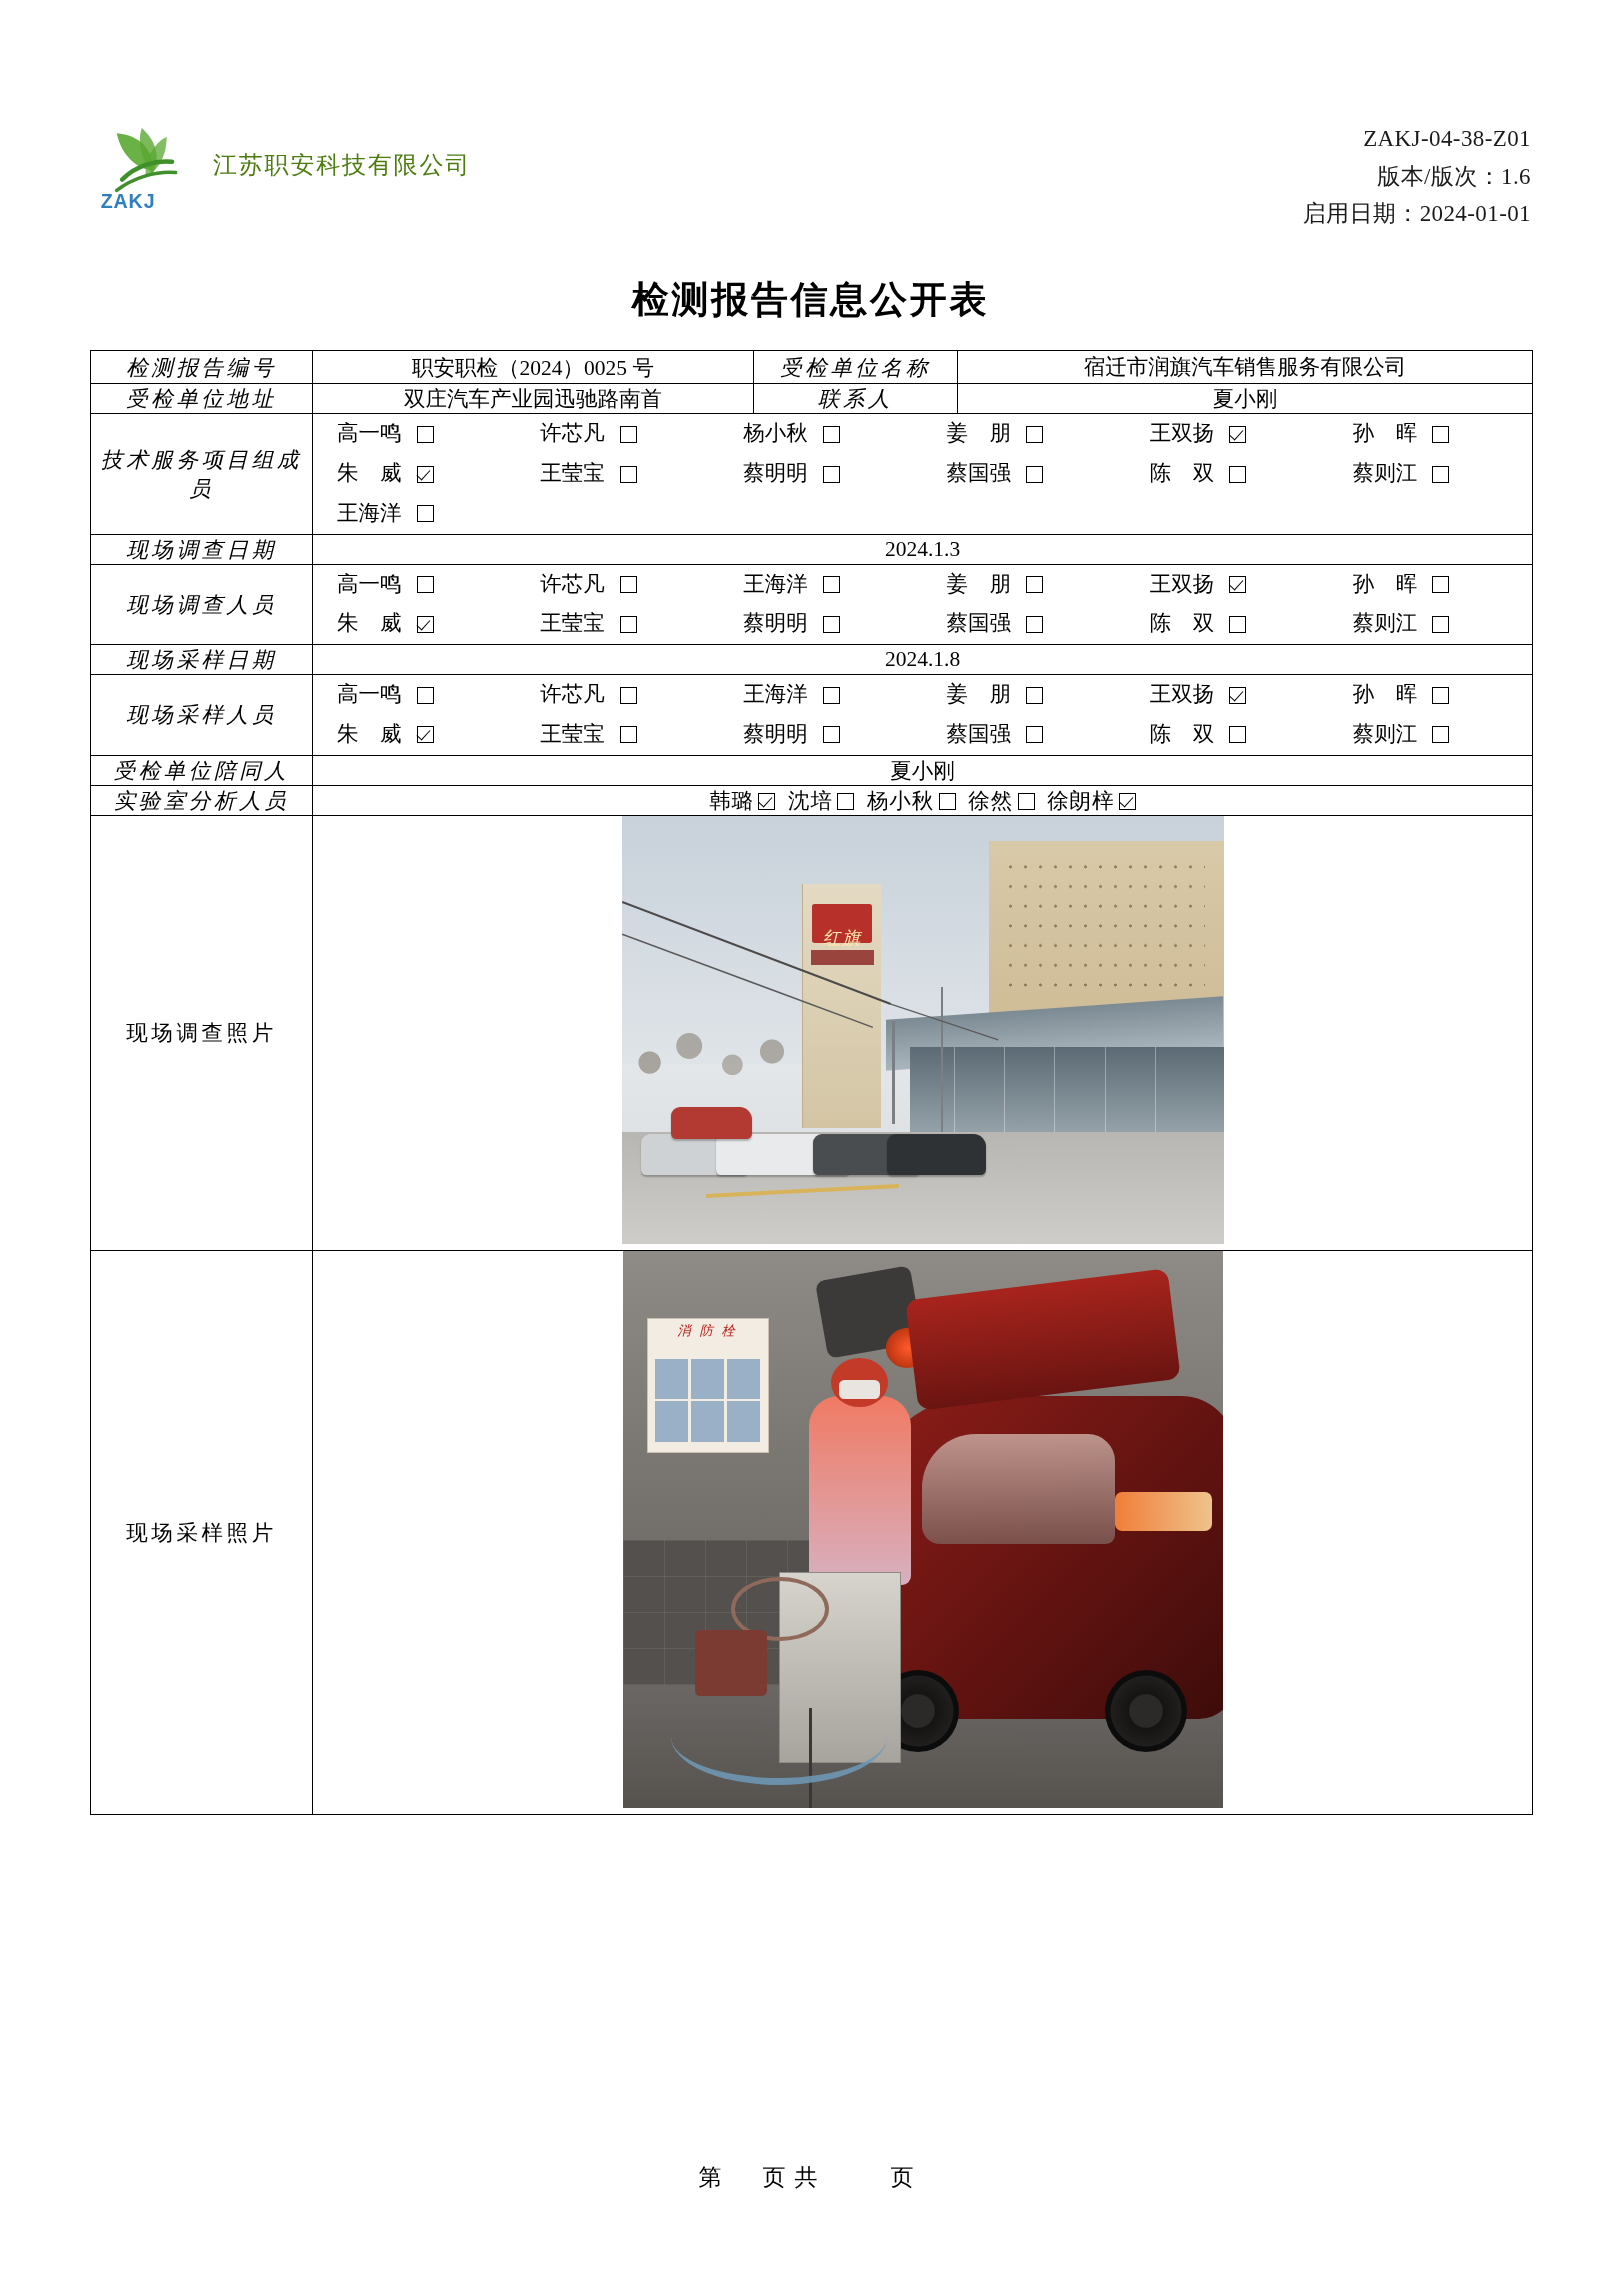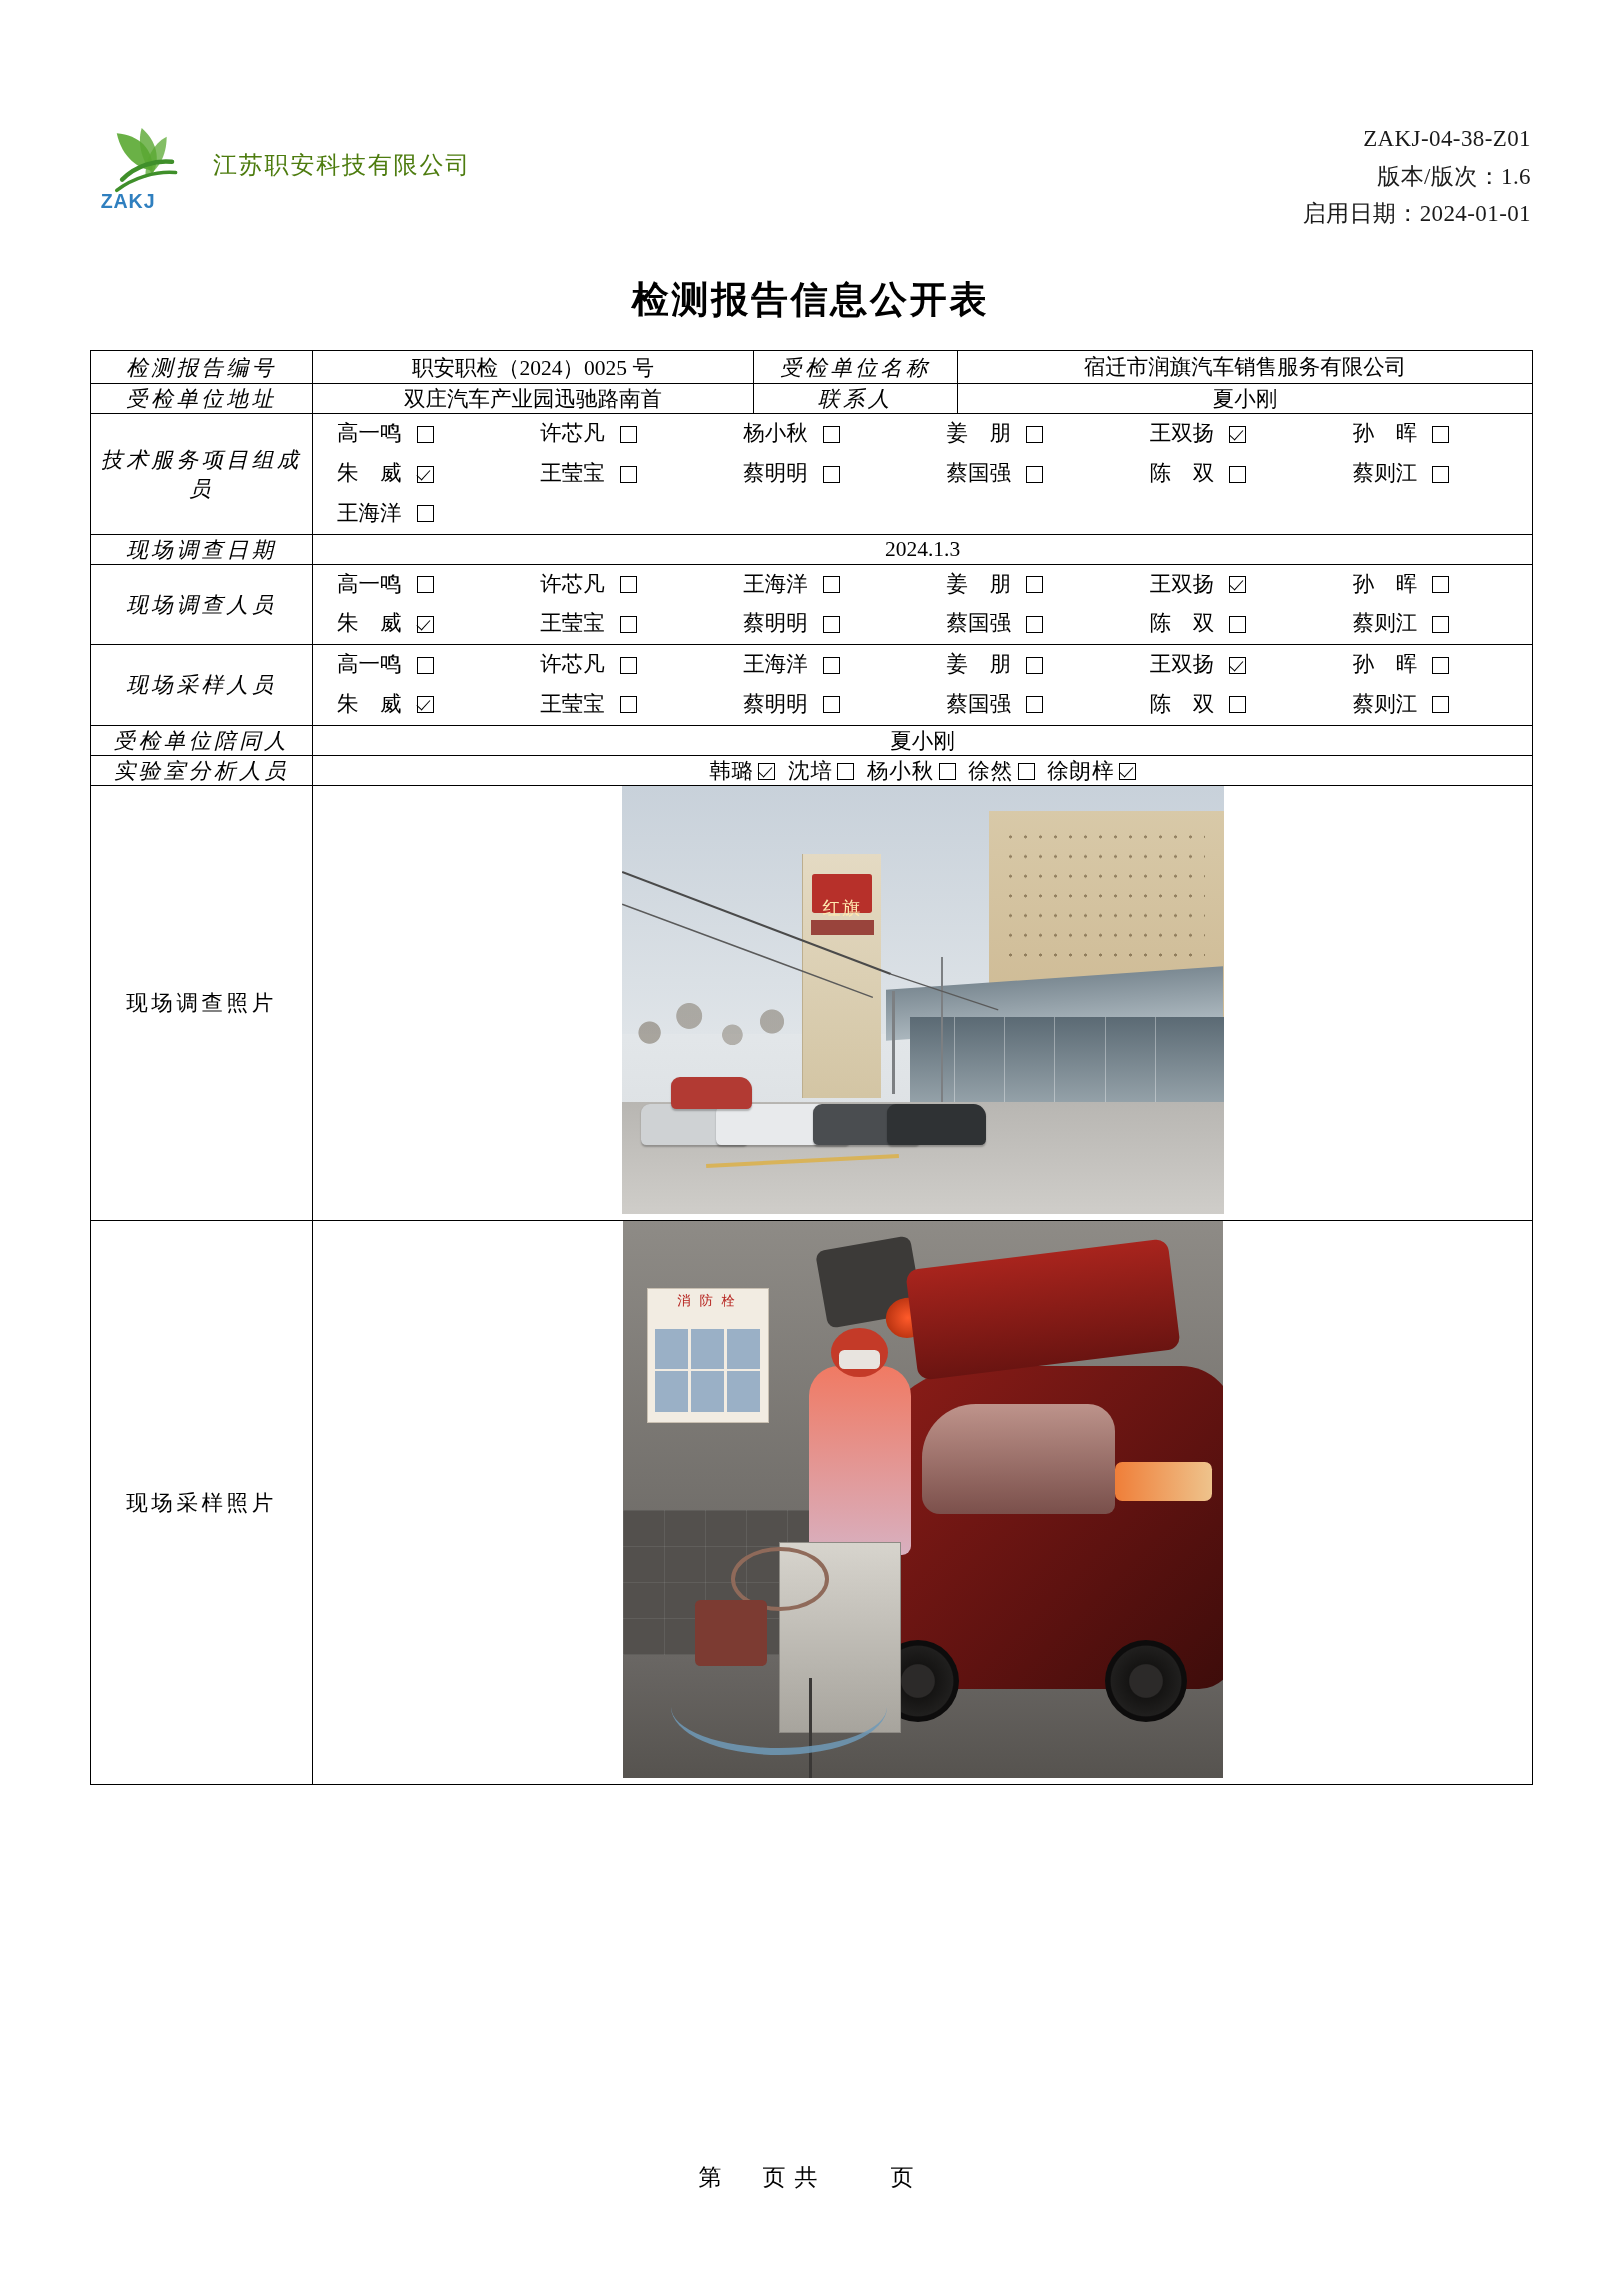--- a/index.html
+++ b/index.html
@@ -158,20 +158,21 @@
   .photo-label {
     text-align: center;
     letter-spacing: 3.6px;
     font-size: 21.5px;
   }
   .photo-frame {
     display: inline-block;
     border: 0;
     overflow: hidden;
     position: relative;
+    font-style: italic;
   }
   
   .ph1 {
     width: 602px;
     height: 428px;
     position: relative;
     background: linear-gradient(#cfd6dd, #e3e7ea 55%, #d8dcdf);
     overflow: hidden;
   }
   .ph1 .sky {
@@ -539,20 +540,24 @@
               <span class="pcell">
                 <span class="nm">陈　双</span>
                 <span class="box"></span>
               </span>
               <span class="pcell">
                 <span class="nm">蔡则江</span>
                 <span class="box"></span>
               </span>
             </div>
         </td>
+      </tr>
+      <tr>
+        <td class="lbl">现场采样日期</td>
+        <td class="val-center" colspan="3">2024.1.8</td>
       </tr>
       <tr>
         <td class="lbl">现场采样人员</td>
         <td class="people" colspan="3">
           <div class="prow">
               <span class="pcell">
                 <span class="nm">高一鸣</span>
                 <span class="box"></span>
               </span>
               <span class="pcell">

